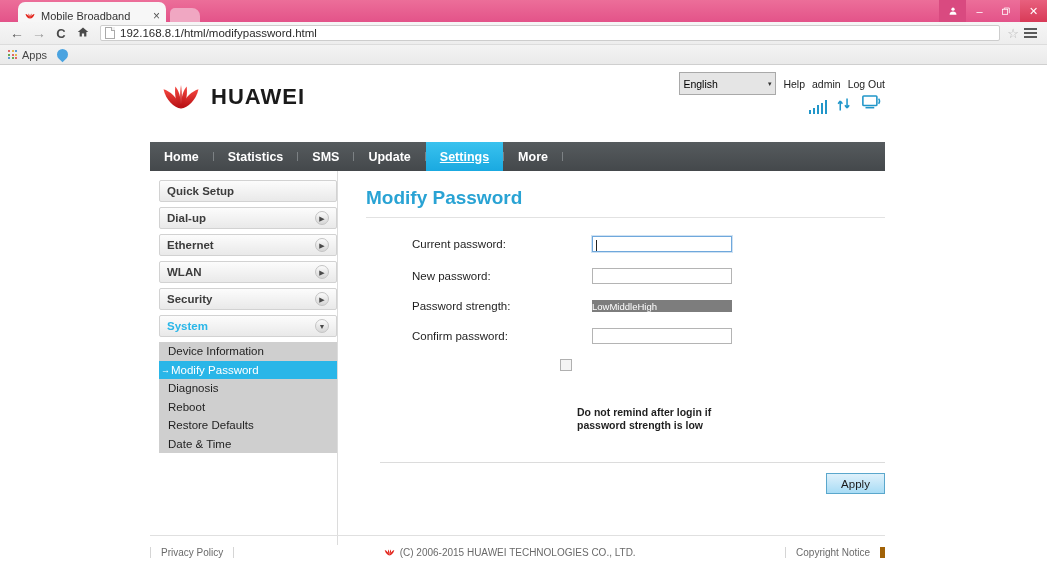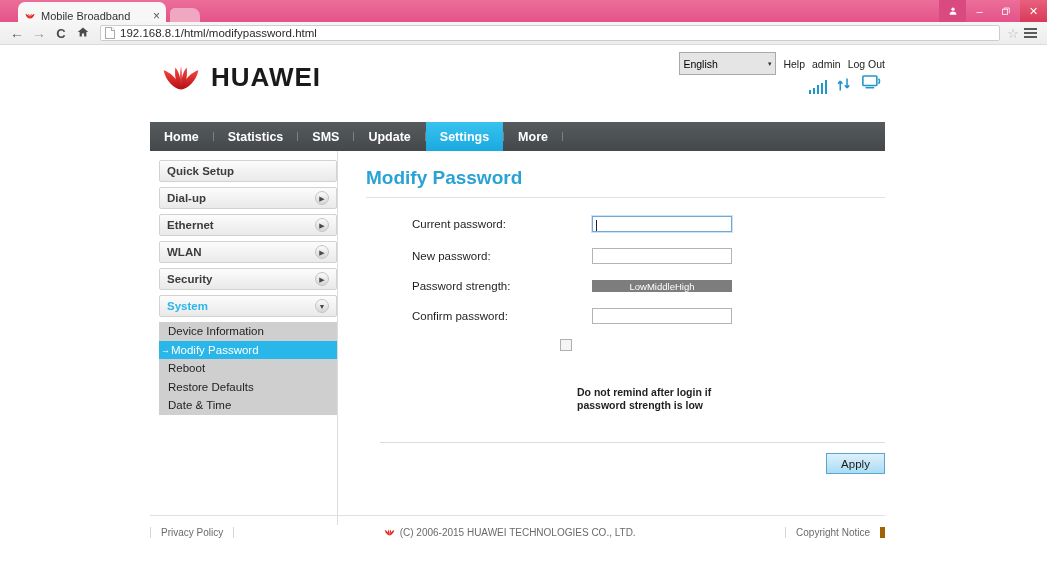--- a/index.html
+++ b/index.html
@@ -90,21 +90,21 @@
 
   
   .viewport { position:relative; height:503px; background:#fff; overflow:hidden; }
 
   .page { position:absolute; left:150px; top:0; width:735px; }
 
   
   .hdr { height:77px; position:relative; background:#fff; }
   .logo-wrap { position:absolute; left:10px; top:17px; display:flex; align-items:center; }
   .logo-mark { width:42px; height:30px; margin-right:9px; }
-  .logo-text { font-size:26px; font-weight:bold; color:#1a1a1a; letter-spacing:1px; }
+  .logo-text { font-size:22px; font-weight:bold; color:#1a1a1a; letter-spacing:1px; }
   .topright { position:absolute; right:0px; top:7px; display:flex; align-items:center; gap:7px; }
   .lang-sel {
     width:97px; height:23px; border:1px solid #a9a9a9; background:#e5e5e5;
     font-size:10.5px; color:#000; display:flex; align-items:center;
     padding:6px 3px; box-sizing:border-box; position:relative;
   }
   .lang-sel .caret { position:absolute; right:4px; font-size:7px; color:#333; }
   .toplink { font-size:10.5px; color:#222; }
   .status-icons { position:absolute; right:2px; top:30px; display:flex; align-items:flex-end; gap:9px;}
   .sig { display:flex; align-items:flex-end; gap:1.5px; height:14px;}
@@ -116,21 +116,21 @@
   
   .nav {
     height:29px; background:#4a4f52;
     background:linear-gradient(to bottom,#565b5e,#44484b);
     display:flex; align-items:stretch;
   }
   .nav-item {
     display:flex; align-items:center; padding:0 14px;
     color:#fff; font-size:12.5px; font-weight:bold;
   }
-  .nav-item.active { background:#29b6e8; background:linear-gradient(to bottom,#39c2ef,#1aa9e0); }
+  .nav-item.active { background:#29b6e8; background:linear-gradient(to bottom,#39c2ef,#1aa9e0);text-decoration:underline; }
   .nav-sep { width:1px; align-self:center; height:9px; background:#7c8184; }
 
   
   .body-row { display:flex; height:374px; }
   .sidebar { width:195px; padding:9px 0 0 9px; box-sizing:border-box; }
   .divider { width:1px; background:#dcdcdc; margin-top:0px; height:374px;}
   .content { flex:1 1 auto; padding:0 0 0 28px; box-sizing:border-box; }
 
   .menu-top {
     height:22px; margin-bottom:5px;
@@ -163,21 +163,21 @@
   .frow { display:flex; align-items:center; margin-bottom:16px; }
   .flabel { width:180px; font-size:11.5px; color:#1f1f1f;margin-left:32px; }
   .finput {
     width:140px; height:16px; border:1px solid #b4b4b4; background:#fff;
     box-sizing:border-box;
   }
   .finput.focus { border:1px solid #6fa8dc; outline:1px solid #cfe2f3; }
   .caretline { display:inline-block; width:1px; height:11px; background:#222; margin:2px 0 0 3px;}
   .strength {
     width:140px; height:12px; background:#7d7d7d;
-    display:flex; align-items:center; justify-content:center;
+    display:flex; align-items:center; justify-content:flex-start;
     font-size:9.5px; color:#fff;
   }
   .chkrow { display:flex; align-items:flex-start; padding-left:180px; margin-top:-2px;}
   .chkbox {
     width:10px; height:10px; border:1px solid #b0b0b0; background:#f4f4f4;
     margin-right:5px; flex:0 0 auto; margin-top:1px;
   }
   .chktext { font-size:10.5px; color:#1f1f1f; line-height:13px; max-width:170px; font-weight:bold;margin-top:48px;}
   .btm-rule { height:1px; background:#dcdcdc; margin:30px 0 0 0; width:505px;}
   .apply-row { display:flex; justify-content:flex-end; width:505px; margin-top:10px;}
@@ -252,20 +252,35 @@
       <span class="url-text">192.168.8.1/html/modifypassword.html</span>
     </div>
     <span class="star">☆</span>
     <span class="menu-ic">
         <i></i>
         <i></i>
         <i></i>
       </span>
   </div>
 
+  <div class="bookmarks">
+    <span class="apps-grid">
+      <i></i>
+        <i></i>
+        <i></i>
+        <i></i>
+        <i></i>
+        <i></i>
+        <i></i>
+        <i></i>
+        <i></i>
+    </span>
+    <span class="bm-label">Apps</span>
+    <span class="bm-pin"></span>
+  </div>
 
   <div class="viewport">
     <div class="page">
 
       <div class="hdr">
         <div class="logo-wrap">
           <span class="logo-mark">
             <svg viewBox="0 0 48 34" width="42" height="30">
               <defs>
                 <linearGradient id="rg" x1="0" y1="1" x2="0" y2="0">
@@ -361,20 +376,23 @@
 
           <div class="submenu">
             <div class="sub-item">
               <span>Device Information</span>
             </div>
             <div class="sub-item sel">
               <span class="arw">→</span>
               <span>Modify Password</span>
             </div>
             <div class="sub-item">
+              <span>Diagnosis</span>
+            </div>
+            <div class="sub-item">
               <span>Reboot</span>
             </div>
             <div class="sub-item">
               <span>Restore Defaults</span>
             </div>
             <div class="sub-item">
               <span>Date &amp; Time</span>
             </div>
           </div>
         </div>

